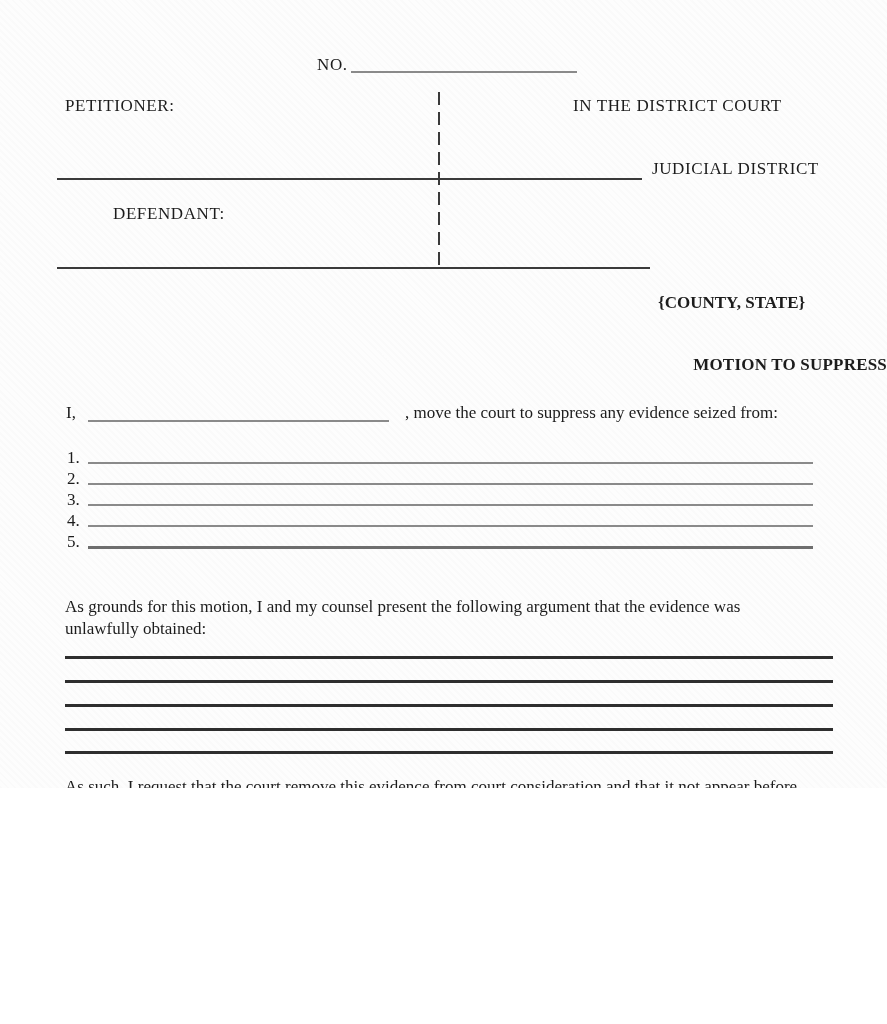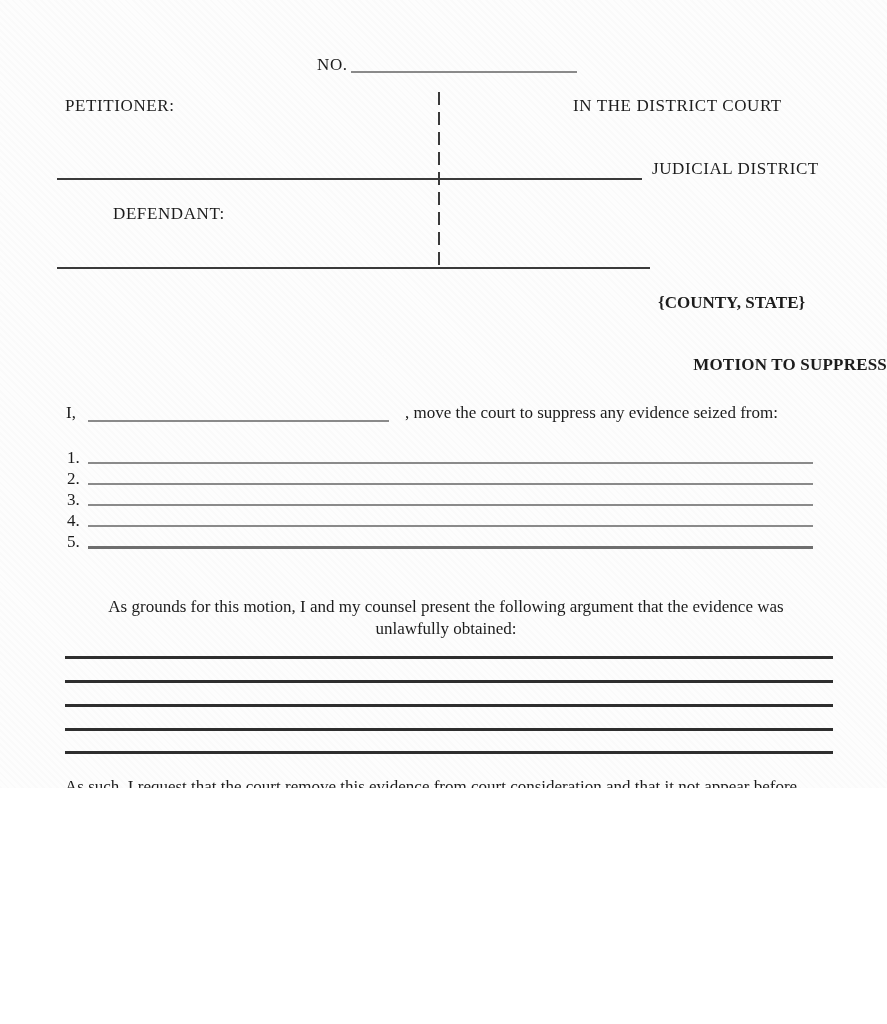--- a/index.html
+++ b/index.html
@@ -75,21 +75,21 @@
 
   <span class="abs" style="left:67px; top:490px;">3.</span>
   <div class="rule rule-gray" style="left:88px; top:504px; width:725px;"></div>
 
   <span class="abs" style="left:67px; top:511px;">4.</span>
   <div class="rule rule-gray" style="left:88px; top:525px; width:725px;"></div>
 
   <span class="abs" style="left:67px; top:532px;">5.</span>
   <div class="rule rule-gray-thick" style="left:88px; top:546px; width:725px;"></div>
 
-  <div class="abs par" style="left:72px; top:596px; width:748px;text-align:center;">As grounds for this motion, I and my counsel present the following argument that the evidence was unlawfully obtained:</div>
+  <div class="abs par" style="left:65px; top:596px; width:748px;">As grounds for this motion, I and my counsel present the following argument that the evidence was unlawfully obtained:</div>
 
   <div class="rule rule-darker" style="left:65px; top:656px; width:768px;"></div>
   <div class="rule rule-darker" style="left:65px; top:680px; width:768px;"></div>
   <div class="rule rule-darker" style="left:65px; top:704px; width:768px;"></div>
   <div class="rule rule-darker" style="left:65px; top:728px; width:768px;"></div>
   <div class="rule rule-darker" style="left:65px; top:751px; width:768px;"></div>
 
   <div class="abs par" style="left:65px; top:776px; width:748px;">As such, I request that the court remove this evidence from court consideration and that it not appear before the jury.</div>
 
   <div class="rule rule-sig" style="left:56px; top:894px; width:447px;"></div>

